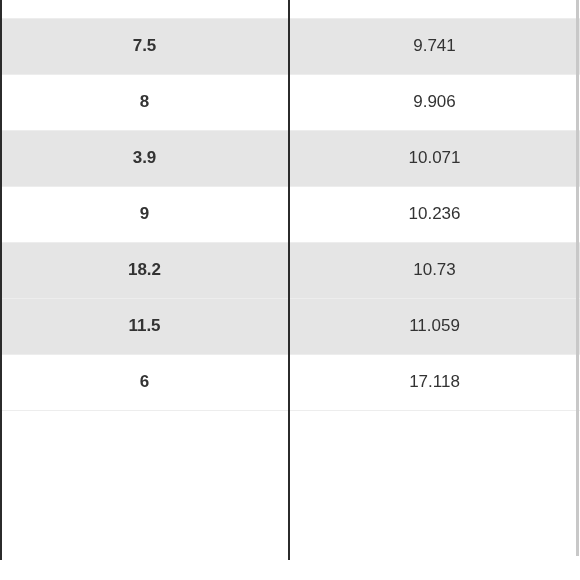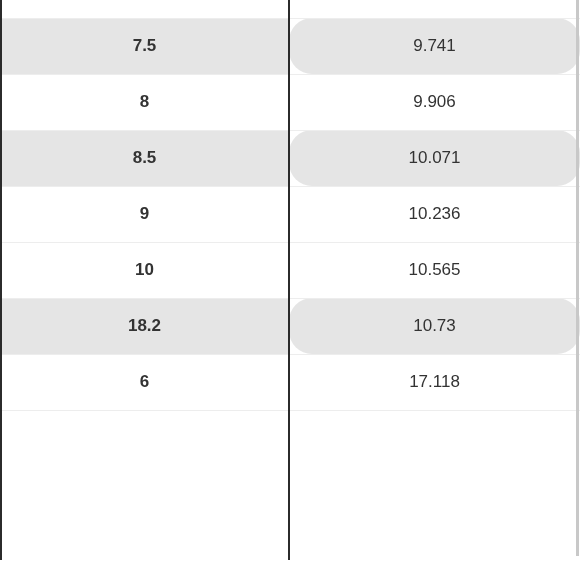--- a/index.html
+++ b/index.html
@@ -103,21 +103,20 @@
   .col-input {
     width: 289px;
     font-size: 17px;
     font-weight: bold;
   }
 
   .col-output {
     width: 291px;
     font-size: 17px;
     font-weight: normal;
-    border-radius: 23px;
   }
 </style>
 </head>
 <body>
 
 <div id="table-viewport">
 
   <div id="left-rule"></div>
   <div id="column-rule"></div>
   <div id="right-rule"></div>
@@ -132,34 +131,34 @@
           </tr>
           <tr class="row-even">
             <td class="col-input">7.5</td>
             <td class="col-output">9.741</td>
           </tr>
           <tr class="row-odd">
             <td class="col-input">8</td>
             <td class="col-output">9.906</td>
           </tr>
           <tr class="row-even">
-            <td class="col-input">8.5</td>
+            <td class="col-input">3.9</td>
             <td class="col-output">10.071</td>
           </tr>
           <tr class="row-odd">
             <td class="col-input">9</td>
             <td class="col-output">10.236</td>
           </tr>
-          <tr class="row-odd">
-            <td class="col-input">10</td>
-            <td class="col-output">10.565</td>
-          </tr>
           <tr class="row-even">
             <td class="col-input">18.2</td>
             <td class="col-output">10.73</td>
+          </tr>
+          <tr class="row-even">
+            <td class="col-input">11.5</td>
+            <td class="col-output">11.059</td>
           </tr>
           <tr class="row-odd">
             <td class="col-input">6</td>
             <td class="col-output">17.118</td>
           </tr>
         </tbody>
     </table>
   </div>
 
 </div>

